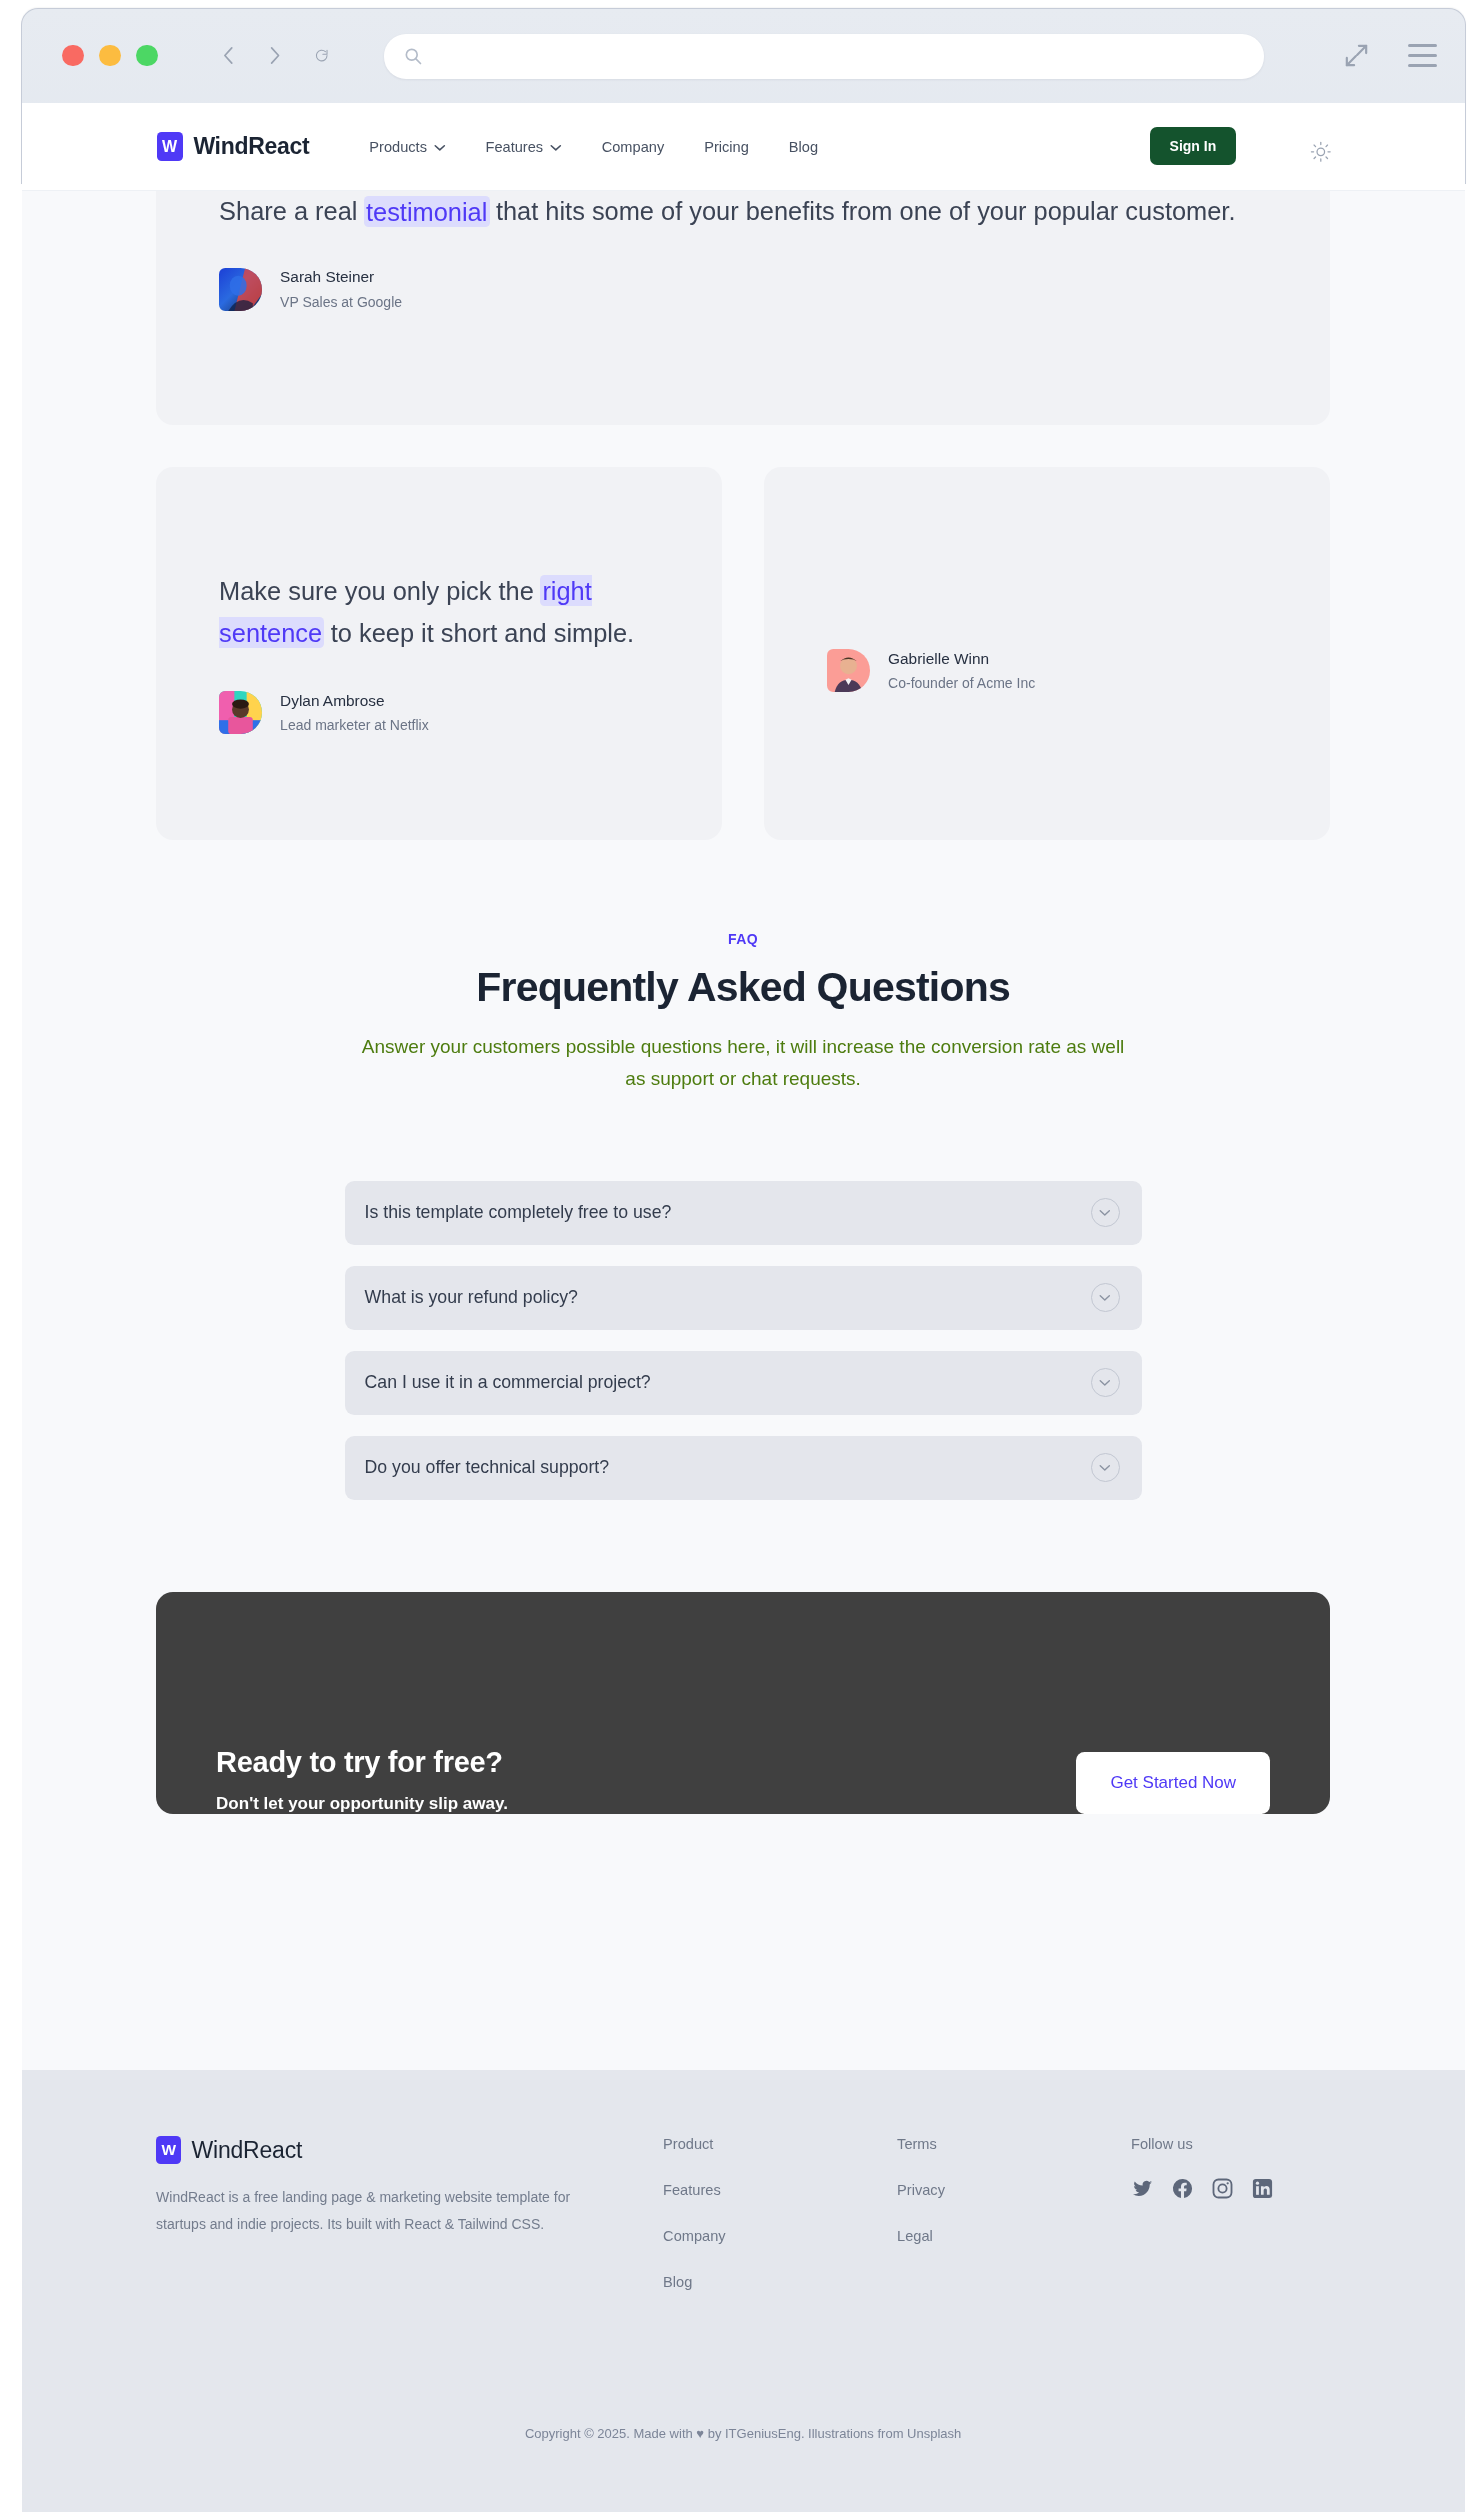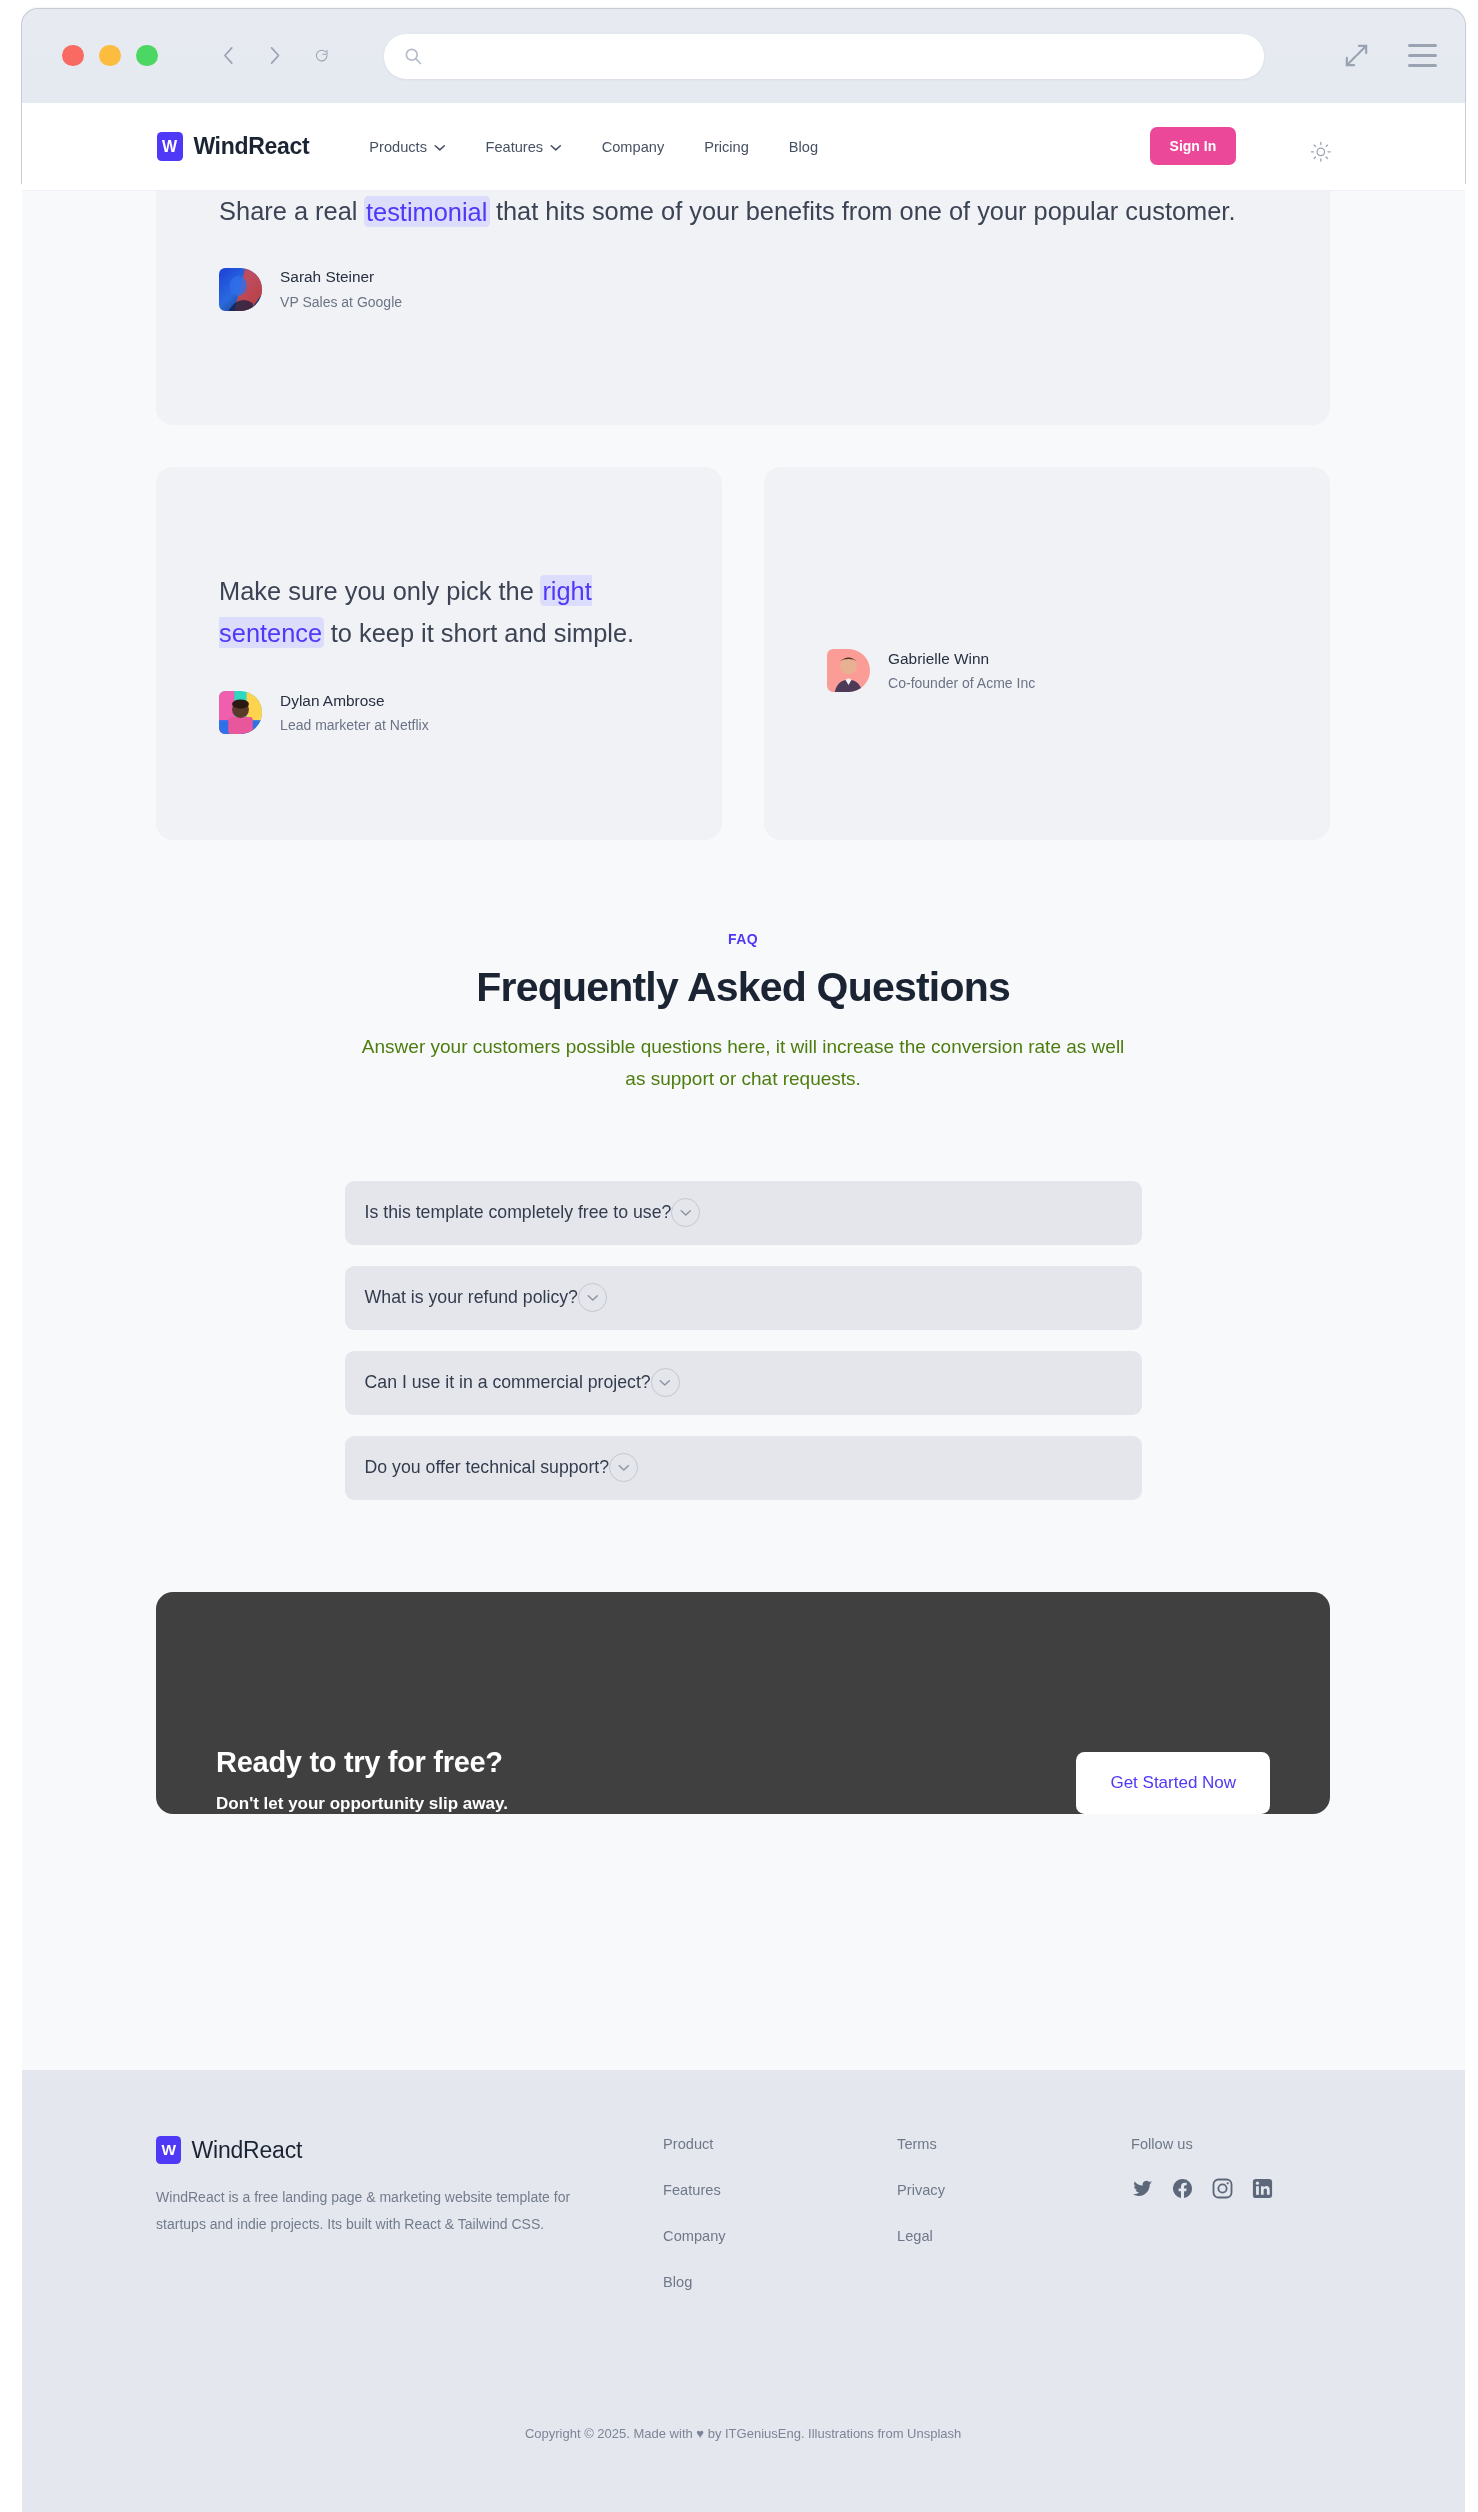--- a/index.html
+++ b/index.html
@@ -79,21 +79,21 @@
   #nav-links { display: flex; align-items: center; gap: 0; margin-left: 40px; }
   .nav-link {
     font-size: 14.6px; color: #475162; padding: 0 20px;
     display: flex; gap: 7px; cursor: pointer;
     white-space: nowrap;
   }
   .caret { display: inline-block; }
 
   #sign-in-btn {
     position: absolute; left: 1128px; top: 24px;
-    background: #ec4899; color: #fff;
+    background: #14532d; color: #fff;
     font-size: 14px; font-weight: 700;
     padding: 10.8px 20px; border: none; border-radius: 7px;
     cursor: pointer; font-family: "Liberation Sans", sans-serif;
   }
   #theme-toggle {
     position: absolute; left: 1285px; top: 34px;
     width: 29px; height: 29px; display: flex; align-items: center; justify-content: center;
     cursor: pointer;
   }
 
@@ -153,21 +153,21 @@
     margin-top: 17px; letter-spacing: -0.8px;
   }
   #faq-sub {
     font-size: 19px; color: #4d7c0f; line-height: 1.68;
     margin-top: 20px; width: 786px; margin-left: auto; margin-right: auto;
   }
   #faq-list { margin-top: 86px; width: 797px; margin-left: auto; margin-right: auto; }
   .faq-item {
     background: #e4e6ec; border-radius: 9.2px;
     height: 64px; margin-bottom: 21px;
-    display: flex; align-items: center; 
+    display: flex; align-items: center; justify-content: space-between;
     padding: 0 22px 0 20px; cursor: pointer;
   }
   .faq-q { font-size: 17.7px; color: #333c4d; text-align: left; }
   .faq-chevron {
     width: 29px; height: 29px; border-radius: 50%;
     border: 0.8px solid #c2c7d2;
     display: flex; align-items: center; justify-content: center;
     color: #8b93a2; flex-shrink: 0;
   }
 

